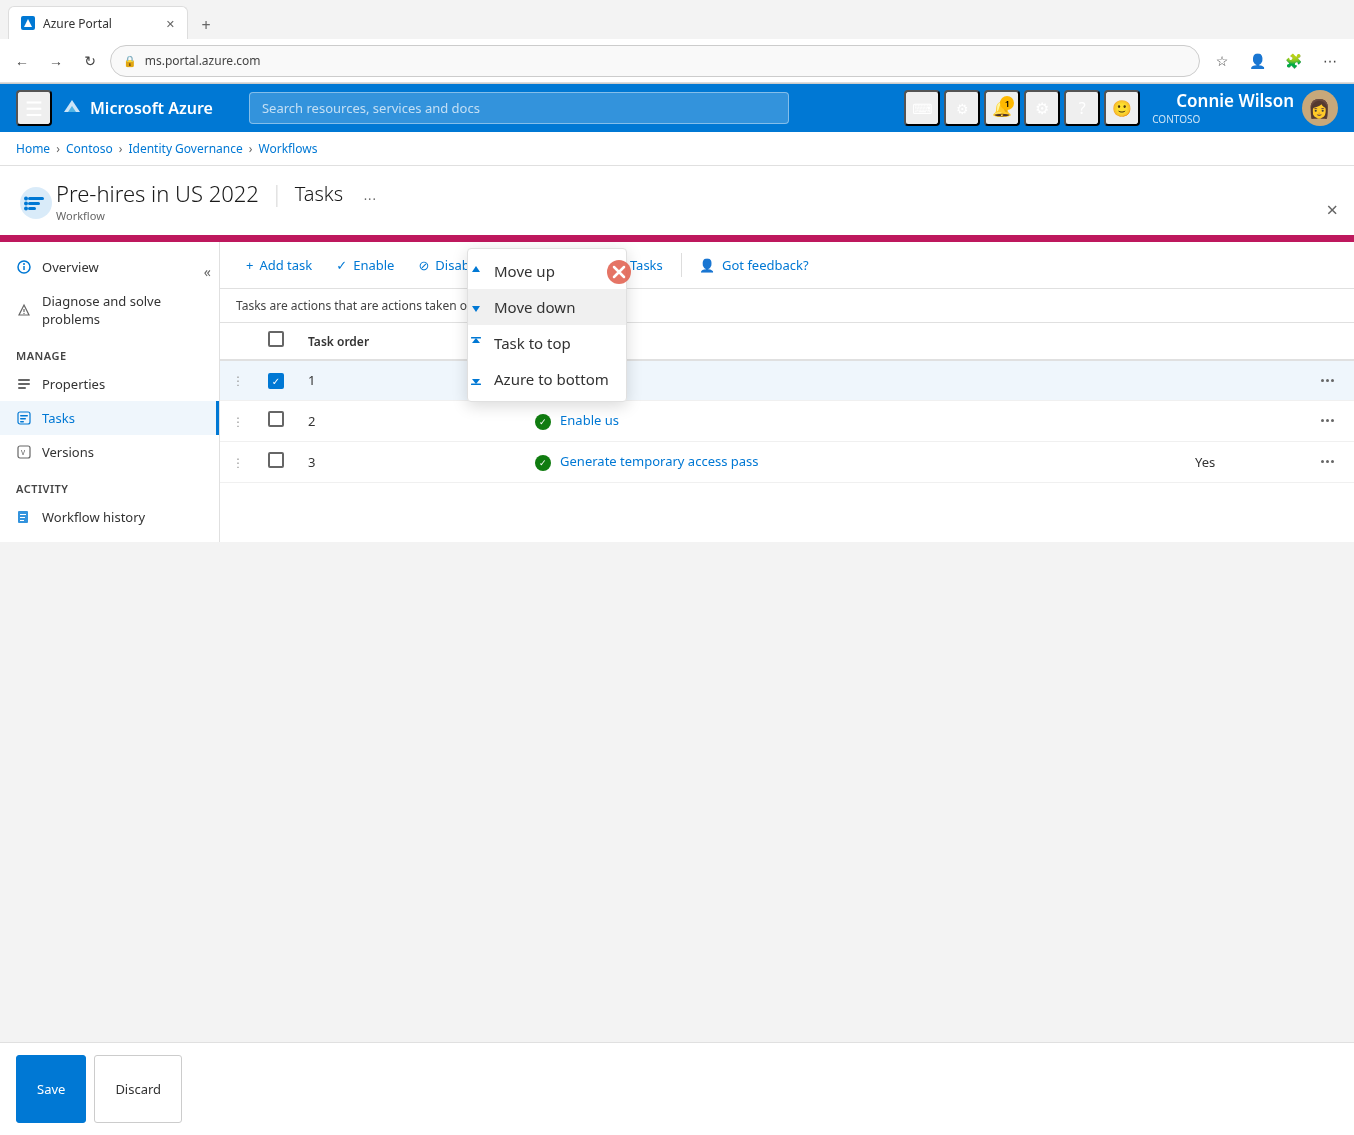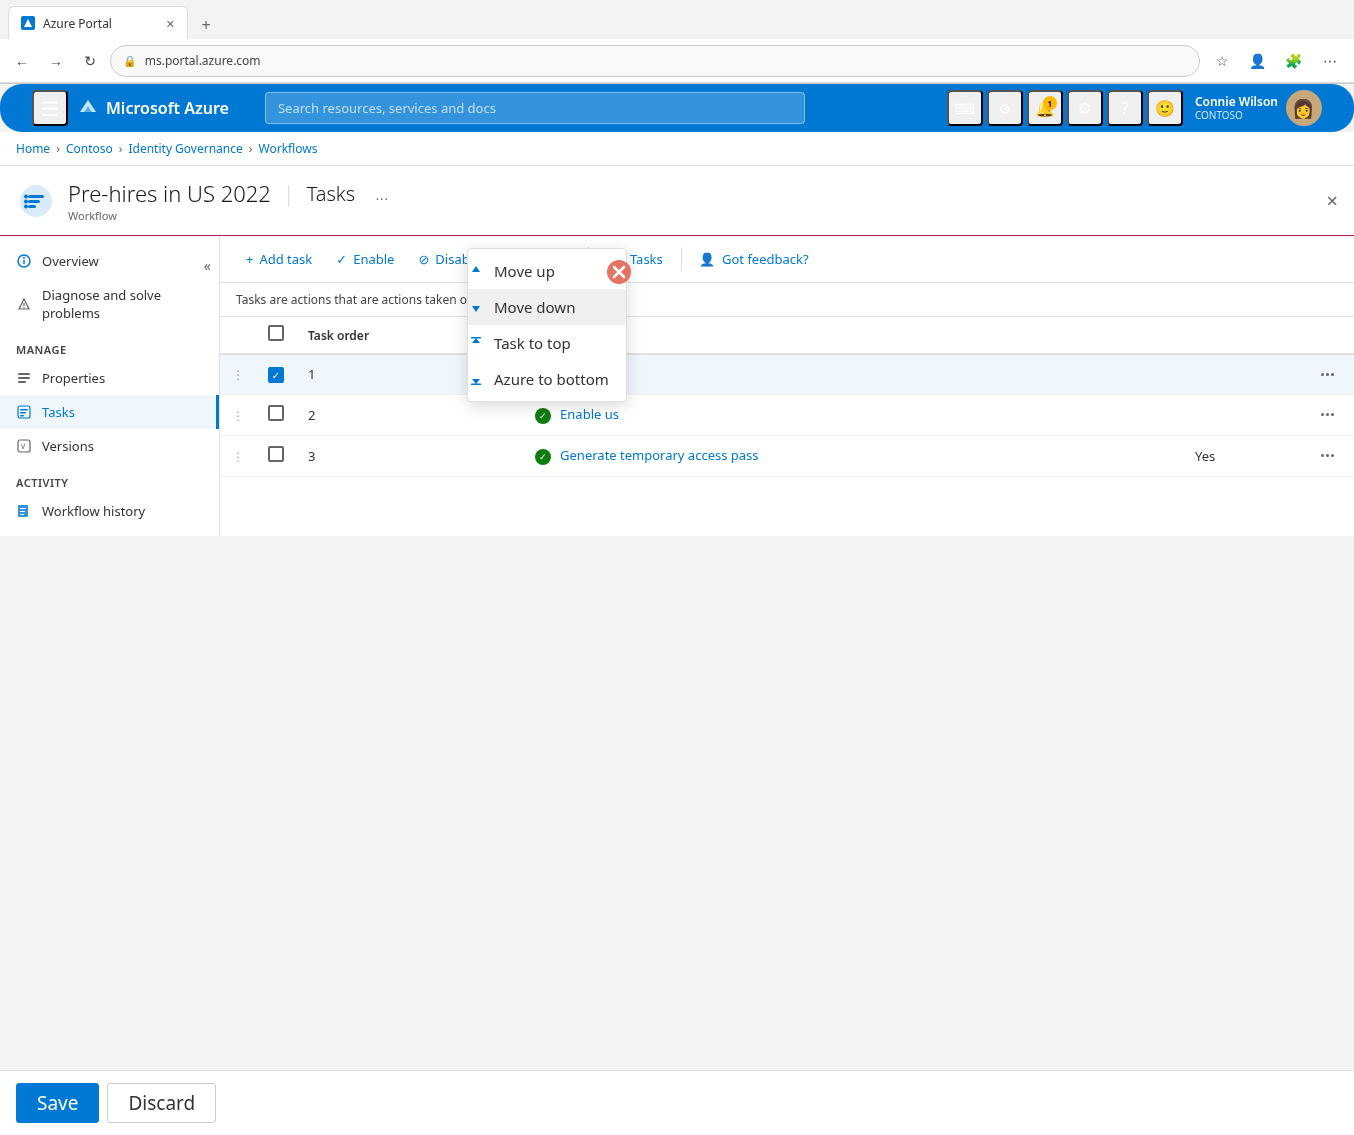--- a/index.html
+++ b/index.html
@@ -9,37 +9,37 @@
     .tab-favicon svg { width: 10px; height: 10px; }
     .tab-close { margin-left: auto; cursor: pointer; color: #666; font-size: 11px; }
     .new-tab-btn { width: 28px; height: 28px; display: flex; align-items: center; justify-content: center; color: #666; font-size: 16px; cursor: pointer; }
     .browser-nav { background: #fff; height: 44px; display: flex; align-items: center; padding: 0 8px; gap: 6px; border-bottom: 1px solid #ddd; }
     .nav-btn { width: 28px; height: 28px; border-radius: 4px; display: flex; align-items: center; justify-content: center; color: #444; cursor: pointer; font-size: 14px; border: none; background: transparent; }
     .address-bar { flex: 1; height: 32px; border: 1px solid #ccc; border-radius: 16px; display: flex; align-items: center; padding: 0 12px; gap: 8px; background: #f9f9f9; font-size: 12px; color: #444; cursor: text; }
     .nav-icons { display: flex; gap: 4px; align-items: center; }
     .nav-icon-btn { width: 32px; height: 32px; border-radius: 4px; display: flex; align-items: center; justify-content: center; color: #444; cursor: pointer; font-size: 14px; border: none; background: transparent; }
 
     
-    .azure-header { background: #0078d4; height: 48px; display: flex; align-items: center; padding: 0 32px; gap: 12px; color: white; flex-shrink: 0; border-radius: 22px; }
+    .azure-header { background: #0078d4; height: 48px; display: flex; align-items: center; padding: 0 16px; gap: 12px; color: white; flex-shrink: 0; }
     .portal-logo { font-size: 16px; font-weight: 600; display: flex; align-items: center; gap: 8px; }
     .portal-logo svg { width: 20px; height: 20px; }
     .header-search { flex: 1; max-width: 540px; margin: 0 24px; }
     .header-search input { width: 100%; height: 32px; background: rgba(255,255,255,0.2); border: 1px solid rgba(255,255,255,0.4); border-radius: 4px; color: white; padding: 0 12px; font-size: 13px; }
     .header-search input::placeholder { color: rgba(255,255,255,0.7); }
     .header-icons { display: flex; align-items: center; gap: 4px; margin-left: auto; }
     .header-icon-btn { width: 36px; height: 36px; display: flex; align-items: center; justify-content: center; border-radius: 4px; cursor: pointer; color: white; font-size: 16px; position: relative; }
     .badge { position: absolute; top: 4px; right: 4px; background: #ffb900; color: #000; border-radius: 8px; font-size: 9px; min-width: 14px; height: 14px; display: flex; align-items: center; justify-content: center; padding: 0 2px; font-weight: 600; }
     .user-avatar { width: 36px; height: 36px; border-radius: 50%; background: #c8a87a; display: flex; align-items: center; justify-content: center; overflow: hidden; cursor: pointer; }
     .user-info { color: white; font-size: 11px; line-height: 1.3; cursor: pointer; }
-    .user-name { font-weight: 600; font-size: 12px; }
+    .user-name { font-weight: 600; font-size: 17px; margin-left: 24px; }
     .breadcrumb { background: white; padding: 8px 16px; display: flex; align-items: center; gap: 6px; font-size: 12px; color: #0078d4; border-bottom: 1px solid #e0e0e0; }
     .breadcrumb-sep { color: #666; }
     .breadcrumb a { color: #0078d4; text-decoration: none; cursor: pointer; }
     
-    .page-header { background: white; padding: 12px 16px; border-bottom: 1px solid #be185d; display: flex; align-items: center; gap: 12px; }
+    .page-header { background: white; padding: 12px 16px; border-bottom: 7px solid #be185d; display: flex; align-items: flex-end; }
     .page-icon { width: 40px; height: 40px; display: flex; align-items: center; justify-content: center; }
     .page-title-area { display: flex; flex-direction: column; }
     .page-title { font-size: 22px; font-weight: 300; color: #1a1a1a; display: flex; align-items: center; gap: 12px; }
     .page-title-divider { color: #ccc; font-weight: 200; }
     .page-subtitle { font-size: 11px; color: #666; }
     .page-title-section { font-size: 20px; font-weight: 300; }
     .more-btn { color: #666; cursor: pointer; font-size: 18px; margin-left: 8px; }
     .close-btn { margin-left: auto; color: #666; cursor: pointer; font-size: 18px; }
 
     
@@ -71,21 +71,21 @@
     .task-link { color: #0078d4; text-decoration: none; cursor: pointer; }
     .more-actions { color: #666; cursor: pointer; padding: 2px 8px; border-radius: 4px; display: flex; gap: 2px; }
     .more-dot { width: 3px; height: 3px; background: #666; border-radius: 50%; }
     .dropdown-menu { position: absolute; background: white; border: 1px solid #e0e0e0; border-radius: 4px; box-shadow: 0 4px 16px rgba(0,0,0,0.15); z-index: 200; min-width: 160px; padding: 4px 0; }
     .menu-item { display: flex; align-items: center; gap: 10px; padding: 8px 0; cursor: pointer; font-size: 15px; color: #333; }
     .menu-item.active-hover { background: #f0f0f0; }
     .menu-icon { width: 16px; height: 16px; display: flex; align-items: center; justify-content: center; color: #0078d4; font-size: 12px; }
 
     
     .footer-bar { background: white; border-top: 1px solid #e0e0e0; padding: 12px 16px; display: flex; gap: 8px; position: fixed; bottom: 0; left: 0; right: 0; }
-    .footer-btn { padding: 6px 20px; border-radius: 3px; font-size: 19px; cursor: pointer; border: 1px solid #ccc; }
+    .footer-btn { padding: 24px 20px; border-radius: 3px; font-size: 13px; cursor: pointer; border: 1px solid #ccc; }
     .footer-btn.primary { background: #0078d4; color: white; border-color: #0078d4; }
     .footer-btn.secondary { background: white; color: #333; }
   </style>
 </head>
 <body>
 
 <div style="background:#f3f3f3; border-bottom: 1px solid #ccc;">
 
   <div style="display:flex; align-items:flex-end; padding: 6px 8px 0; gap:4px;">
     <div class="browser-tab">

